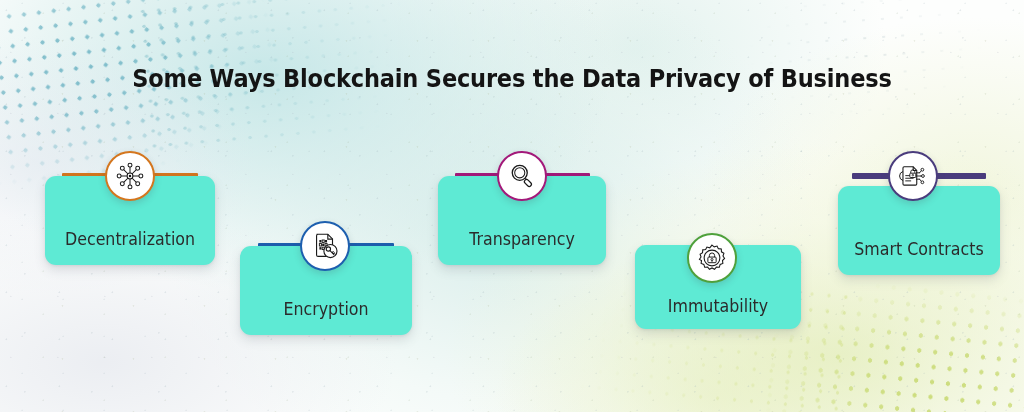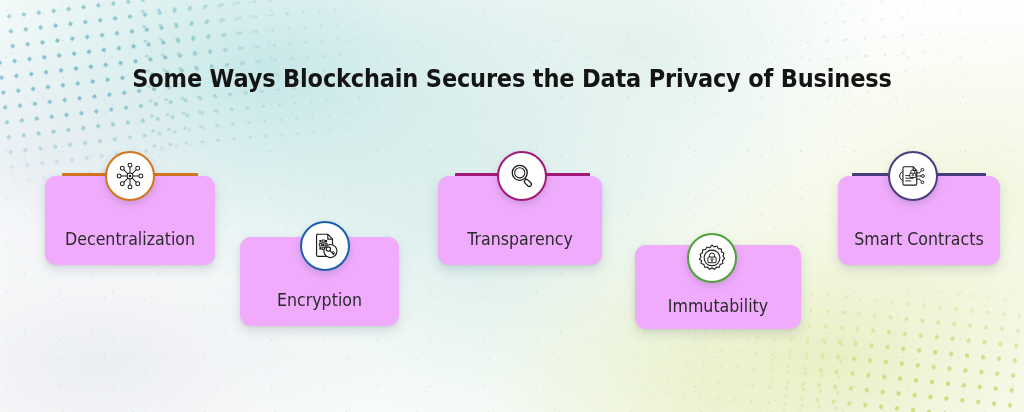--- a/index.html
+++ b/index.html
@@ -145,21 +145,21 @@
     letter-spacing: -0.2px;
     color: #141414;
     transform: scaleX(0.90);
     transform-origin: center;
     white-space: nowrap;
   }
 
   
   .card {
     position: absolute;
-    background: #f0abfc;
+    background: #5eead4;
     border-radius: 11px;
     box-shadow: 0 5px 11px rgba(80,90,100,0.17), 0 1px 3px rgba(80,90,100,0.10);
   }
 
   .card-label {
     position: absolute;
     left: 0;
     width: 100%;
     text-align: center;
     font-family: "DejaVu Sans", sans-serif;
@@ -241,21 +241,21 @@
       <circle cx="4.4" cy="16" r="2.1" fill="#fff"></circle>
           <circle cx="27.6" cy="16" r="2.1" fill="#fff"></circle>
       <circle cx="7.8" cy="7.8" r="2.1" fill="#fff"></circle>
           <circle cx="24.2" cy="24.2" r="2.1" fill="#fff"></circle>
       <circle cx="24.2" cy="7.8" r="2.1" fill="#fff"></circle>
           <circle cx="7.8" cy="24.2" r="2.1" fill="#fff"></circle>
     </svg>
       </div>
       <div class="accent-bar" style="left: 258px; top: 243px; width: 45px; background: rgb(29, 95, 175);"></div>
       <div class="accent-bar" style="left: 347px; top: 243px; width: 47px; background: rgb(29, 95, 175);"></div>
-      <div class="card" style="left: 240px; top: 237px; width: 159px; height: 89px;">
+      <div class="card" style="left: 240px; top: 246px; width: 172px; height: 89px;">
         <div class="card-label" style="top: 52px;">Encryption</div>
       </div>
       <div class="icon-circle" style="left: 300px; top: 221px; border-color: rgb(29, 95, 175);">
     <svg width="30" height="30" viewBox="0 0 32 32" fill="none" stroke="#1a1a1a" stroke-width="1.2">
       <path d="M7 3.5h12l5 5v17a1.6 1.6 0 0 1-1.6 1.6H8.6A1.6 1.6 0 0 1 7 25.5V5.1A1.6 1.6 0 0 1 8.6 3.5Z" fill="#fff"></path>
       <path d="M19 3.5v5.2h5"></path>
       <g stroke-width="1.0" font-size="0">
         <rect x="10" y="9.6" width="2.2" height="2.6" fill="#1a1a1a" stroke="none"></rect>
         <rect x="13" y="9.6" width="2.2" height="2.6" fill="#fff"></rect>
         <rect x="16" y="9.6" width="2.2" height="2.6" fill="#1a1a1a" stroke="none"></rect>
@@ -265,21 +265,21 @@
         <rect x="10" y="17.2" width="2.2" height="2.6" fill="#1a1a1a" stroke="none"></rect>
         <rect x="13" y="17.2" width="2.2" height="2.6" fill="#fff"></rect>
       </g>
       <circle cx="21.8" cy="21.4" r="7.0" fill="#fff"></circle>
       <circle cx="19.6" cy="19.2" r="2.3"></circle>
       <path d="M21.3 20.9l4.2 4.2M23.6 23.2l1.2-1.2M25.0 24.6l1.2-1.2" stroke-linecap="round"></path>
     </svg>
       </div>
       <div class="accent-bar" style="left: 455px; top: 173px; width: 45px; background: rgb(163, 25, 122);"></div>
       <div class="accent-bar" style="left: 544px; top: 173px; width: 46px; background: rgb(163, 25, 122);"></div>
-      <div class="card" style="left: 438px; top: 176px; width: 164px; height: 89px;">
+      <div class="card" style="left: 438px; top: 176px; width: 148px; height: 89px; padding-left: 20px;">
         <div class="card-label" style="top: 52px;">Transparency</div>
       </div>
       <div class="icon-circle" style="left: 497px; top: 151px; border-color: rgb(163, 25, 122);">
     <svg width="30" height="30" viewBox="0 0 32 32" fill="none" stroke="#1a1a1a" stroke-width="1.4">
       <circle cx="13.6" cy="12.6" r="8.0" fill="#fff"></circle>
       <circle cx="13.6" cy="12.6" r="5.4" stroke-width="1.1"></circle>
       <path d="M19.5 18.5l3.0 3.0" stroke-width="1.4"></path>
       <rect x="20.0" y="19.1" width="4.6" height="8.6" rx="2.3" transform="rotate(-45 22.3 23.4)" fill="#fff" stroke-width="1.3"></rect>
     </svg>
       </div>
@@ -293,21 +293,21 @@
       <path d="M16 2.2l2.4 1.9 3-0.8 1.4 2.7 3.1 0.3 0.2 3.1 2.6 1.6-1.0 2.9 1.7 2.6-2.2 2.2 0.4 3.1-2.9 1.1-0.9 3-3.1-0.2-2.0 2.4-2.7-1.5-2.7 1.5-2.0-2.4-3.1 0.2-0.9-3-2.9-1.1 0.4-3.1L2.6 17.5l1.7-2.6-1.0-2.9 2.6-1.6 0.2-3.1 3.1-0.3 1.4-2.7 3 0.8Z" fill="#fff"></path>
       <circle cx="16" cy="16" r="8.4" fill="#fff"></circle>
       <path d="M13.2 15.0v-1.6a2.8 2.8 0 0 1 5.6 0v1.6" stroke-width="1.05"></path>
       <rect x="11.6" y="15.0" width="8.8" height="6.0" rx="1.0" fill="#fff" stroke-width="1.05"></rect>
       <circle cx="16" cy="17.6" r="1.1" stroke-width="0.9"></circle>
       <path d="M16 18.6v1.3" stroke-width="0.9" stroke-linecap="round"></path>
     </svg>
       </div>
       <div class="accent-bar" style="left: 852px; top: 173px; width: 39px; background: rgb(74, 60, 125);"></div>
       <div class="accent-bar" style="left: 935px; top: 173px; width: 51px; background: rgb(74, 60, 125);"></div>
-      <div class="card" style="left: 838px; top: 176px; width: 162px; height: 89px; text-decoration: underline;">
+      <div class="card" style="left: 838px; top: 186px; width: 162px; height: 89px; text-decoration: underline;">
         <div class="card-label" style="top: 52px;">Smart Contracts</div>
       </div>
       <div class="icon-circle" style="left: 888px; top: 151px; border-color: rgb(74, 60, 125);">
     <svg width="30" height="30" viewBox="0 0 32 32" fill="none" stroke="#1a1a1a" stroke-width="1.15">
       <path d="M6.6 6.2h9.6l3.8 3.8v14.4a1.3 1.3 0 0 1-1.3 1.3H6.6a1.3 1.3 0 0 1-1.3-1.3V7.5a1.3 1.3 0 0 1 1.3-1.3Z" fill="#fff"></path>
       <path d="M16.2 6.2v4.0h3.8"></path>
       <path d="M8.2 15.6h8M8.2 18.4h8M8.2 21.2h5.4" stroke-width="1.0" stroke-linecap="round"></path>
       <path d="M5.3 11.2a5.0 5.0 0 0 0 0 9.6" stroke-width="1.05"></path>
       <path d="M13.6 13.0v-1.4a2.2 2.2 0 0 1 4.4 0v1.4" stroke-width="1.0"></path>
       <rect x="12.6" y="13.0" width="6.4" height="4.6" rx="0.9" fill="#fff" stroke-width="1.0"></rect>

